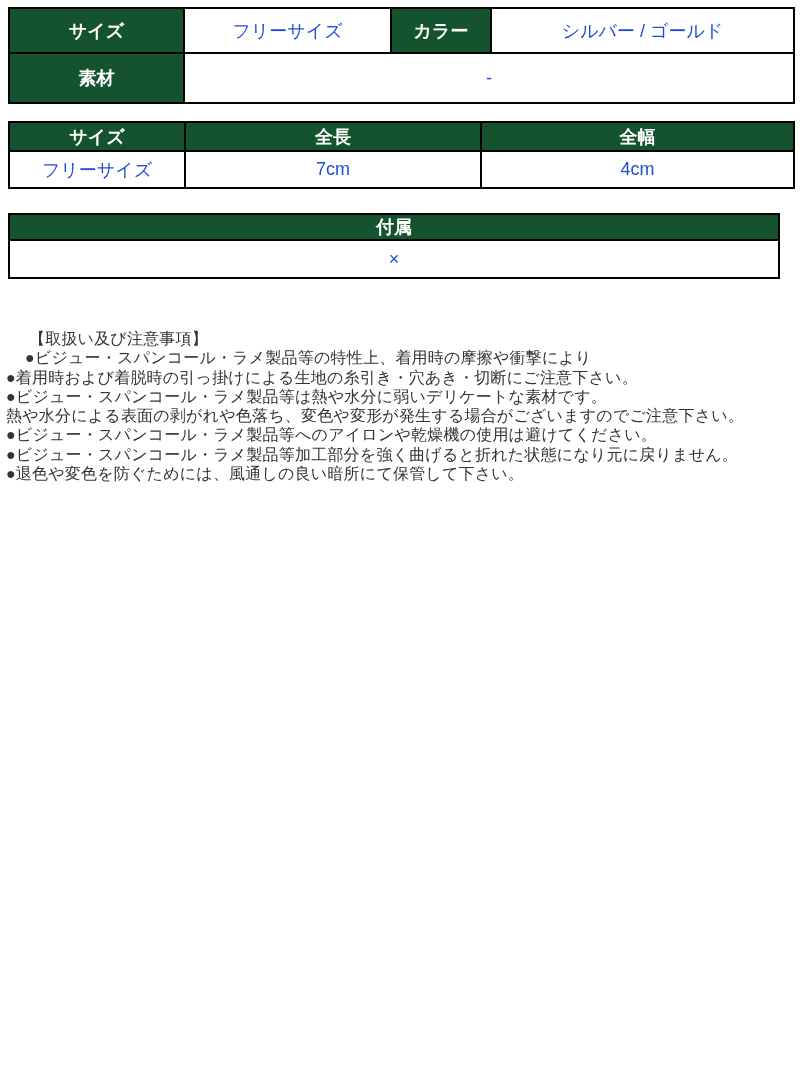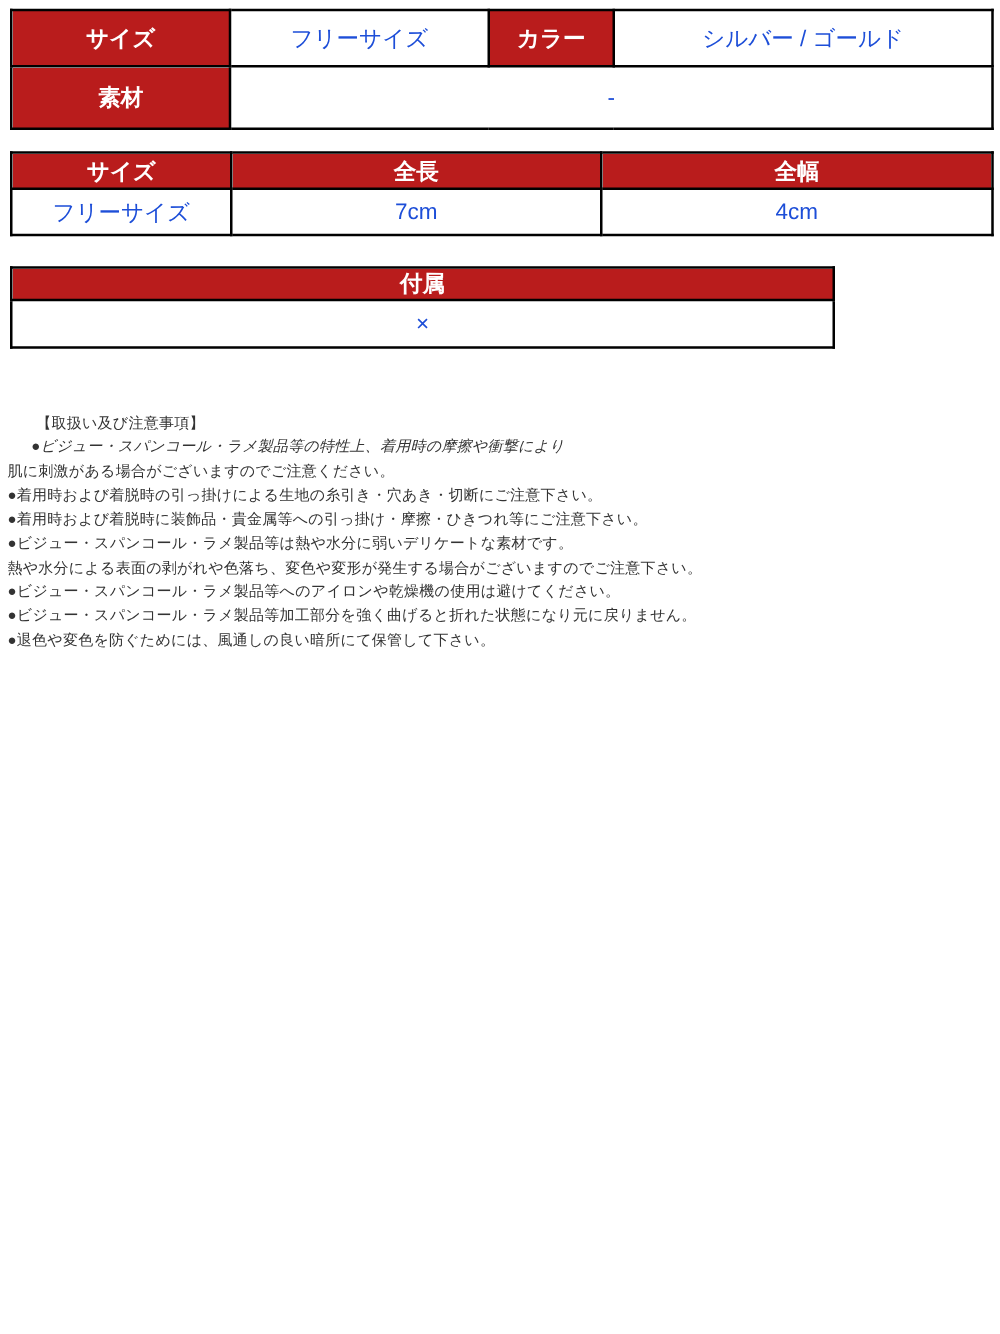--- a/index.html
+++ b/index.html
@@ -13,34 +13,34 @@
     width: 800px;
     height: 1067px;
     background: #ffffff;
     overflow: hidden;
   }
   table.spec {
     position: absolute;
     left: 8px;
     border-collapse: collapse;
     table-layout: fixed;
-    width: 660px;
+    width: 772px;
   }
   table.spec td {
     border: 2px solid #000000;
     text-align: center;
     vertical-align: middle;
     padding: 0;
     font-size: 18px;
     color: #1d4ed8;
     overflow: hidden;
     white-space: nowrap;
   }
   table.spec td.hd {
-    background: #b91c1c;
+    background: #14532d;
     color: #ffffff;
     font-weight: bold;
   }
   .t1 { top: 7px; }
   .t2 { top: 121px; }
   .t3 { top: 213px; }
   .t1 tr.r1 { height: 45px; }
   .t1 tr.r2 { height: 50px; }
   .t2 tr.rh { height: 29px; }
   .t2 tr.rd { height: 37px; }
@@ -50,34 +50,33 @@
   .t2 tr.rh td, .t3 tr.rh td { font-size: 18px; }
   td.cross {
     font-size: 20px;
     color: #4a4a4a;
   }
   .notes {
     position: absolute;
     left: 6px;
     top: 329px;
     width: 790px;
-    font-size: 12px;
+    font-size: 16px;
     line-height: 19.3px;
     color: #333333;
     letter-spacing: 0.2px;
   }
   .notes .line {
     white-space: nowrap;
   }
   .notes .title-line {
     padding-left: 23px;
   }
   .notes .indent-first {
     padding-left: 19px;
-    font-style: italic;
   }
 </style>
 </head>
 <body>
 
 <div class="page">
 
   <table class="spec t1">
     <colgroup>
       <col style="width:175px">
@@ -126,23 +125,21 @@
     </tr>
     <tr class="rd">
       <td class="cross">×</td>
     </tr>
   </tbody>
     </table>
 
   <div class="notes">
     <div class="line title-line">【取扱い及び注意事項】</div>
     <div class="line indent-first">●ビジュー・スパンコール・ラメ製品等の特性上、着用時の摩擦や衝撃により</div>
-    <div class="line">肌に刺激がある場合がございますのでご注意ください。</div>
     <div class="line">●着用時および着脱時の引っ掛けによる生地の糸引き・穴あき・切断にご注意下さい。</div>
-    <div class="line">●着用時および着脱時に装飾品・貴金属等への引っ掛け・摩擦・ひきつれ等にご注意下さい。</div>
     <div class="line">●ビジュー・スパンコール・ラメ製品等は熱や水分に弱いデリケートな素材です。</div>
     <div class="line">熱や水分による表面の剥がれや色落ち、変色や変形が発生する場合がございますのでご注意下さい。</div>
     <div class="line">●ビジュー・スパンコール・ラメ製品等へのアイロンや乾燥機の使用は避けてください。</div>
     <div class="line">●ビジュー・スパンコール・ラメ製品等加工部分を強く曲げると折れた状態になり元に戻りません。</div>
     <div class="line">●退色や変色を防ぐためには、風通しの良い暗所にて保管して下さい。</div>
   </div>
 
 </div>
 
 </body></html>

